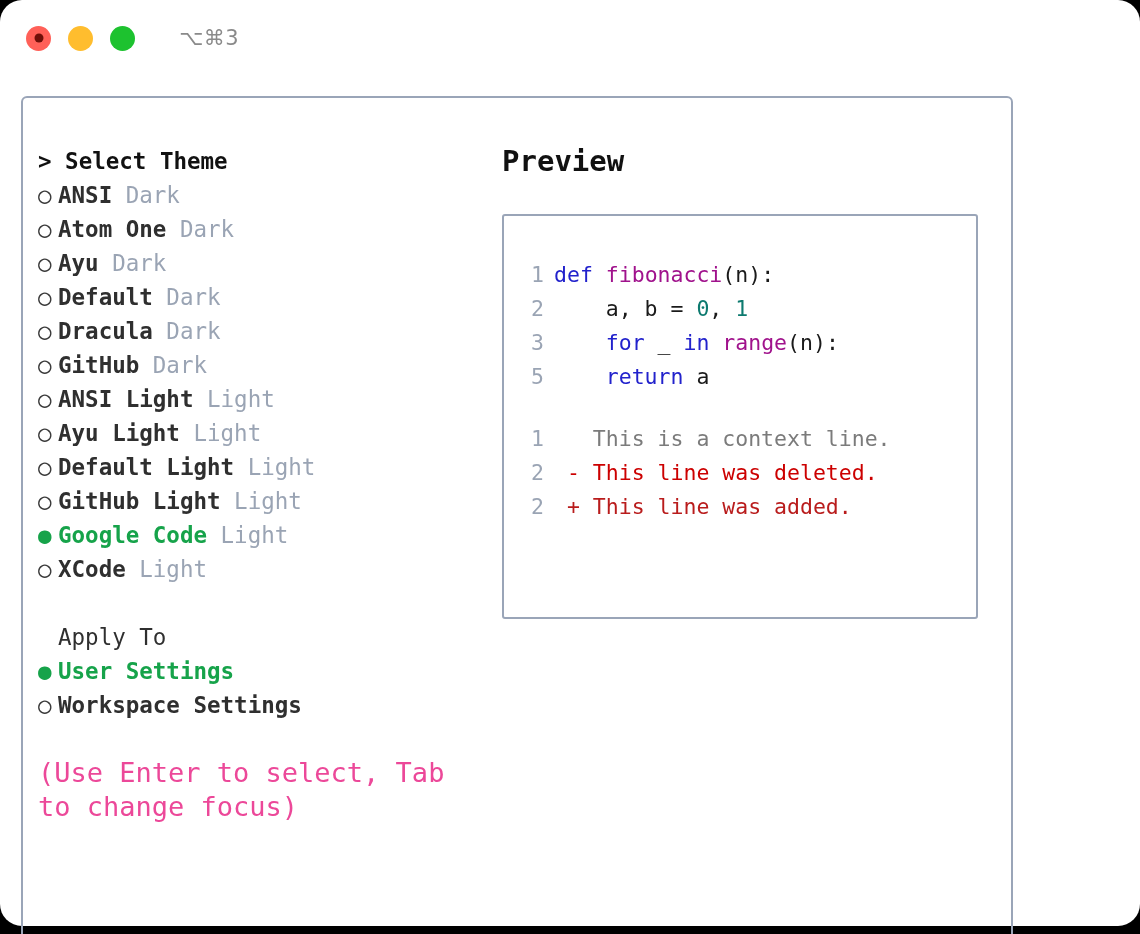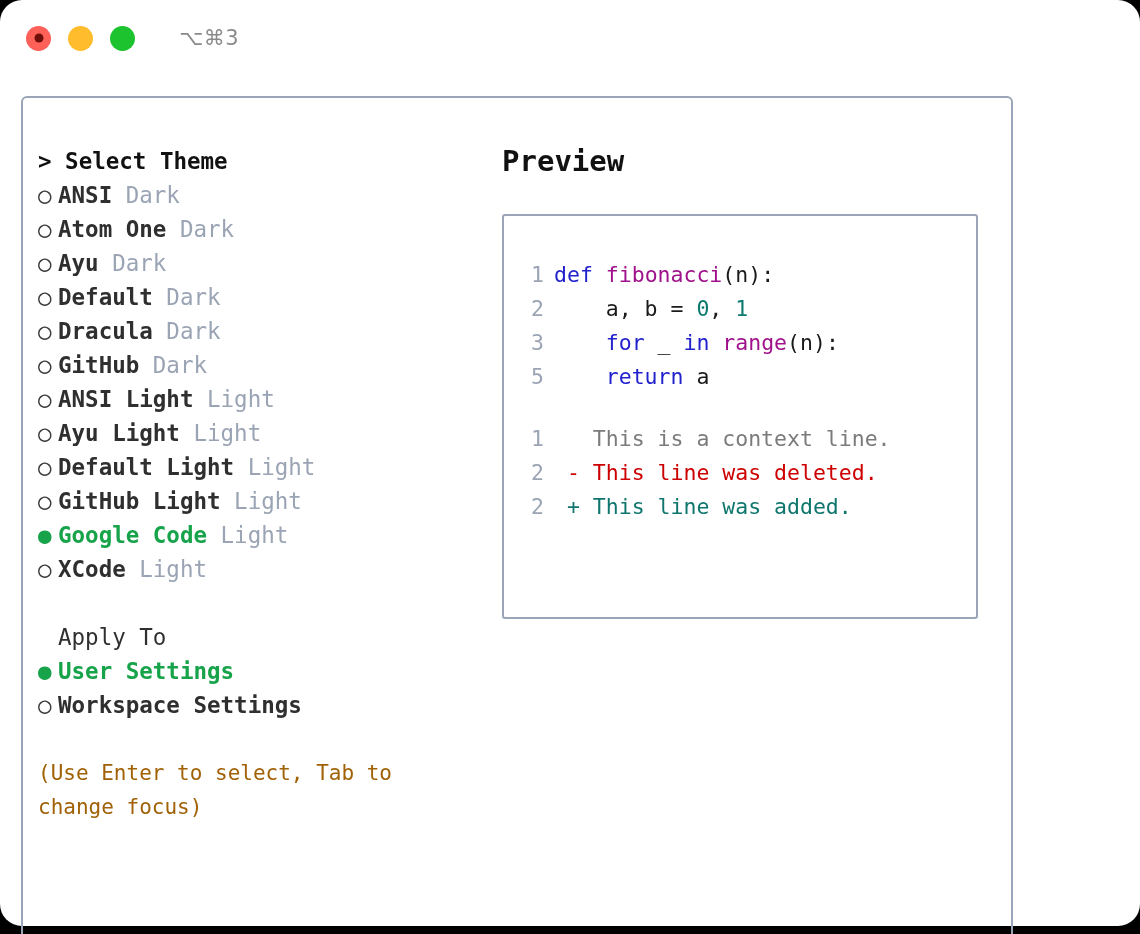--- a/index.html
+++ b/index.html
@@ -120,23 +120,23 @@
     font-size: 22.5px;
     line-height: 34px;
     color: #2f2f2f;
     white-space: pre;
   }
 
   .spacer-sm { height: 34px; }
 
   .hint {
     margin-top: 34px;
-    font-size: 21px;
-    line-height: 34px;
-    color: #a16207;
+    font-size: 27px;
+    line-height: 34px;
+    color: #ec4899;
     width: 410px;
   }
 
   
   .right-col {
     position: absolute;
     left: 479px;
     top: 46px;
     width: 500px;
   }
@@ -174,21 +174,21 @@
     color: #9aa4b4;
     margin-right: 10px;
   }
   .tok-kw   { color: #2222cc; }
   .tok-fn   { color: #a0128c; }
   .tok-num  { color: #0d7a6f; }
   .tok-pl   { color: #1a1a1a; }
   .diff-gap { height: 28px; }
   .diff-ctx { color: #7b7b7b; }
   .diff-del { color: #cc0000; }
-  .diff-add { color: #0f766e; margin-top: 6px; }
+  .diff-add { color: #b91c1c; margin-top: 6px; }
 </style>
 </head>
 <body>
 
 <div class="window">
 
   <div class="titlebar">
     <div class="dots">
       <span class="dot dot-close"></span>
       <span class="dot dot-min"></span>

